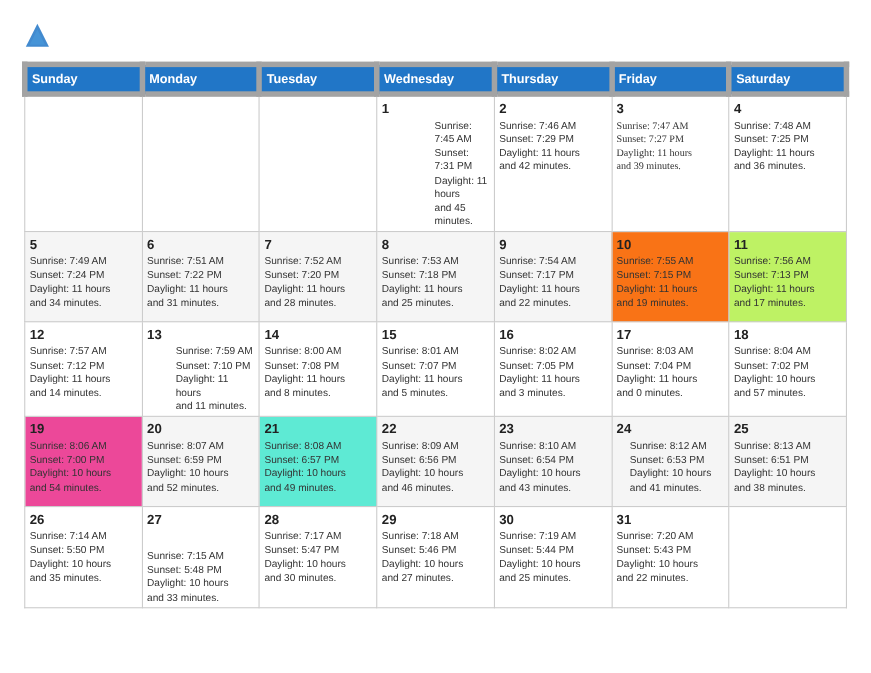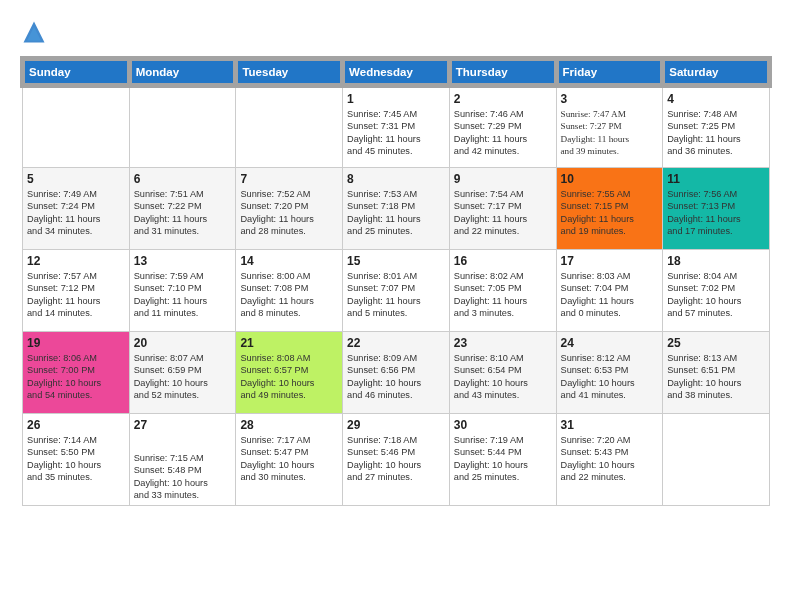--- a/index.html
+++ b/index.html
@@ -132,21 +132,21 @@
           <th>Saturday</th>
         </tr>
     </thead>
     <tbody id="calendar-body">
     <tr>
           <td class="empty-cell"></td>
           <td class="empty-cell"></td>
           <td class="empty-cell"></td>
           <td>
             <span class="day-number">1</span>
-            <div class="day-info" style="white-space: pre-line;">Sunrise: 7:45 AM
+            <div class="day-info" style="white-space: pre-line; margin-left: 48px;">Sunrise: 7:45 AM
 Sunset: 7:31 PM
 Daylight: 11 hours
 and 45 minutes.</div>
           </td>
           <td>
             <span class="day-number">2</span>
             <div class="day-info" style="white-space: pre-line;">Sunrise: 7:46 AM
 Sunset: 7:29 PM
 Daylight: 11 hours
 and 42 minutes.</div>
@@ -202,39 +202,39 @@
 Daylight: 11 hours
 and 22 minutes.</div>
           </td>
           <td style="background: #f97316;">
             <span class="day-number">10</span>
             <div class="day-info" style="white-space: pre-line;">Sunrise: 7:55 AM
 Sunset: 7:15 PM
 Daylight: 11 hours
 and 19 minutes.</div>
           </td>
-          <td style="background: #14b8a6;">
+          <td style="background: #bef264;">
             <span class="day-number">11</span>
             <div class="day-info" style="white-space: pre-line;">Sunrise: 7:56 AM
 Sunset: 7:13 PM
 Daylight: 11 hours
 and 17 minutes.</div>
           </td>
         </tr>
         <tr>
           <td>
             <span class="day-number">12</span>
             <div class="day-info" style="white-space: pre-line;">Sunrise: 7:57 AM
 Sunset: 7:12 PM
 Daylight: 11 hours
 and 14 minutes.</div>
           </td>
           <td>
             <span class="day-number">13</span>
-            <div class="day-info" style="white-space: pre-line;">Sunrise: 7:59 AM
+            <div class="day-info" style="white-space: pre-line; margin-left: 26px;">Sunrise: 7:59 AM
 Sunset: 7:10 PM
 Daylight: 11 hours
 and 11 minutes.</div>
           </td>
           <td>
             <span class="day-number">14</span>
             <div class="day-info" style="white-space: pre-line;">Sunrise: 8:00 AM
 Sunset: 7:08 PM
 Daylight: 11 hours
 and 8 minutes.</div>
@@ -276,21 +276,21 @@
 Daylight: 10 hours
 and 54 minutes.</div>
           </td>
           <td style="background: rgb(245, 245, 245);">
             <span class="day-number">20</span>
             <div class="day-info" style="white-space: pre-line;">Sunrise: 8:07 AM
 Sunset: 6:59 PM
 Daylight: 10 hours
 and 52 minutes.</div>
           </td>
-          <td style="background: #bef264;">
+          <td style="background: #5eead4;">
             <span class="day-number">21</span>
             <div class="day-info" style="white-space: pre-line;">Sunrise: 8:08 AM
 Sunset: 6:57 PM
 Daylight: 10 hours
 and 49 minutes.</div>
           </td>
           <td style="background: rgb(245, 245, 245); margin-left: 44px;">
             <span class="day-number">22</span>
             <div class="day-info" style="white-space: pre-line;">Sunrise: 8:09 AM
 Sunset: 6:56 PM
@@ -299,21 +299,21 @@
           </td>
           <td style="background: rgb(245, 245, 245);">
             <span class="day-number">23</span>
             <div class="day-info" style="white-space: pre-line;">Sunrise: 8:10 AM
 Sunset: 6:54 PM
 Daylight: 10 hours
 and 43 minutes.</div>
           </td>
           <td style="background: rgb(245, 245, 245);">
             <span class="day-number">24</span>
-            <div class="day-info" style="white-space: pre-line;">Sunrise: 8:12 AM
+            <div class="day-info" style="white-space: pre-line; margin-left: 12px;">Sunrise: 8:12 AM
 Sunset: 6:53 PM
 Daylight: 10 hours
 and 41 minutes.</div>
           </td>
           <td style="background: rgb(245, 245, 245); margin-left: 29px;">
             <span class="day-number">25</span>
             <div class="day-info" style="white-space: pre-line;">Sunrise: 8:13 AM
 Sunset: 6:51 PM
 Daylight: 10 hours
 and 38 minutes.</div>

